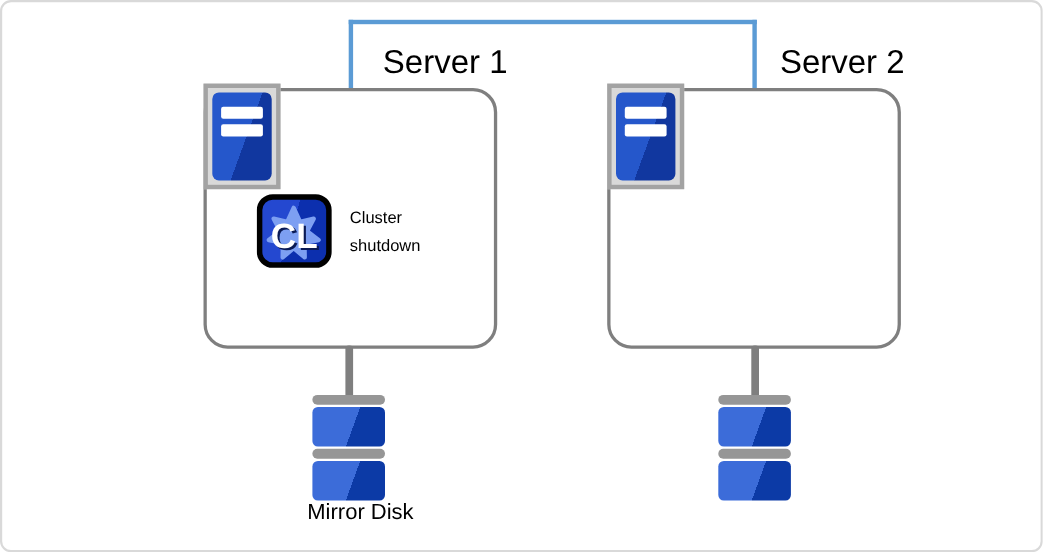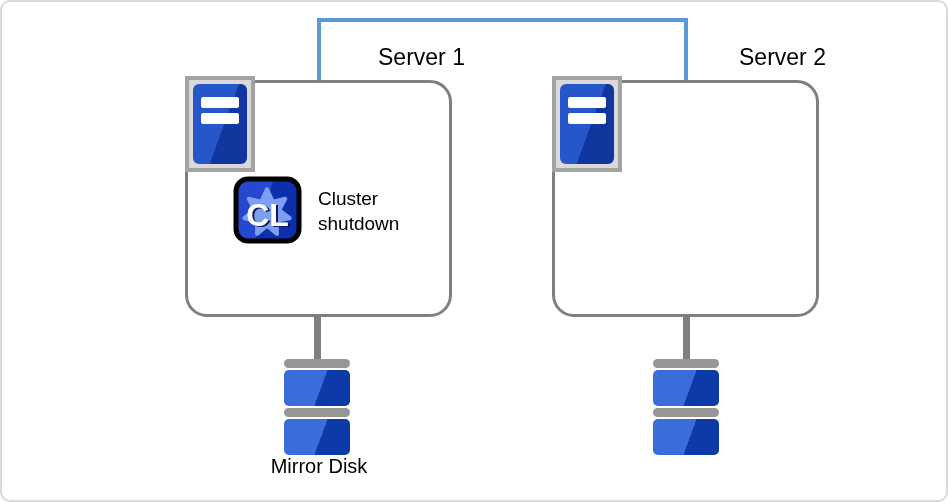--- a/index.html
+++ b/index.html
@@ -22,24 +22,24 @@
   .icon-frame { position:absolute; width:70px; height:96px; box-sizing:border-box;
     border:4px solid #a3a3a3; background:#d9d9d9;
     display:flex; align-items:center; justify-content:center; }
   .frame1 { left:183px; top:74px; } .frame2 { left:550px; top:74px; }
   .tower { position:relative; width:54px; height:80px; border-radius:6px;
     background:linear-gradient(110deg, #2557cb 55%, #11379f 55%); }
   .tower-bar { position:absolute; left:8px; width:38px; height:11px; background:#ffffff; border-radius:2px; }
   .tb1 { top:13px; } .tb2 { top:29px; }
 
   
-  .server-label { position:absolute; font-size:23px; line-height:26px; white-space:nowrap;margin-left:30px; }
+  .server-label { position:absolute; font-size:30px; line-height:26px; white-space:nowrap; }
   .s1 { left:346px; top:42px; } .s2 { left:707px; top:42px;text-align:center; }
-  .event-label { position:absolute; left:316px; top:184px; width:100px; font-size:19px; line-height:25px; }
-  .mirror-label { position:absolute; left:260px; top:452px; width:114px; text-align:center; font-size:20px; line-height:24px; }
+  .event-label { position:absolute; left:316px; top:184px; width:100px; font-size:15px; line-height:25px; }
+  .mirror-label { position:absolute; left:260px; top:452px; width:114px; text-align:right; font-size:20px; line-height:24px; }
 
   
   .cl-badge { position:absolute; left:231px; top:174px; width:69px; height:68px; }
 
   
   .disk-link { position:absolute; top:312px; width:7px; height:50px; background:#7f7f7f; border-radius:3px; }
   .dlk1 { left:312px; } .dlk2 { left:681px; }
   .disk { position:absolute; top:357px; width:66px; }
   .d1 { left:282px; } .d2 { left:651px; }
   .disk-cap { height:9px; background:#969696; border-radius:5px; margin-bottom:2px; }

